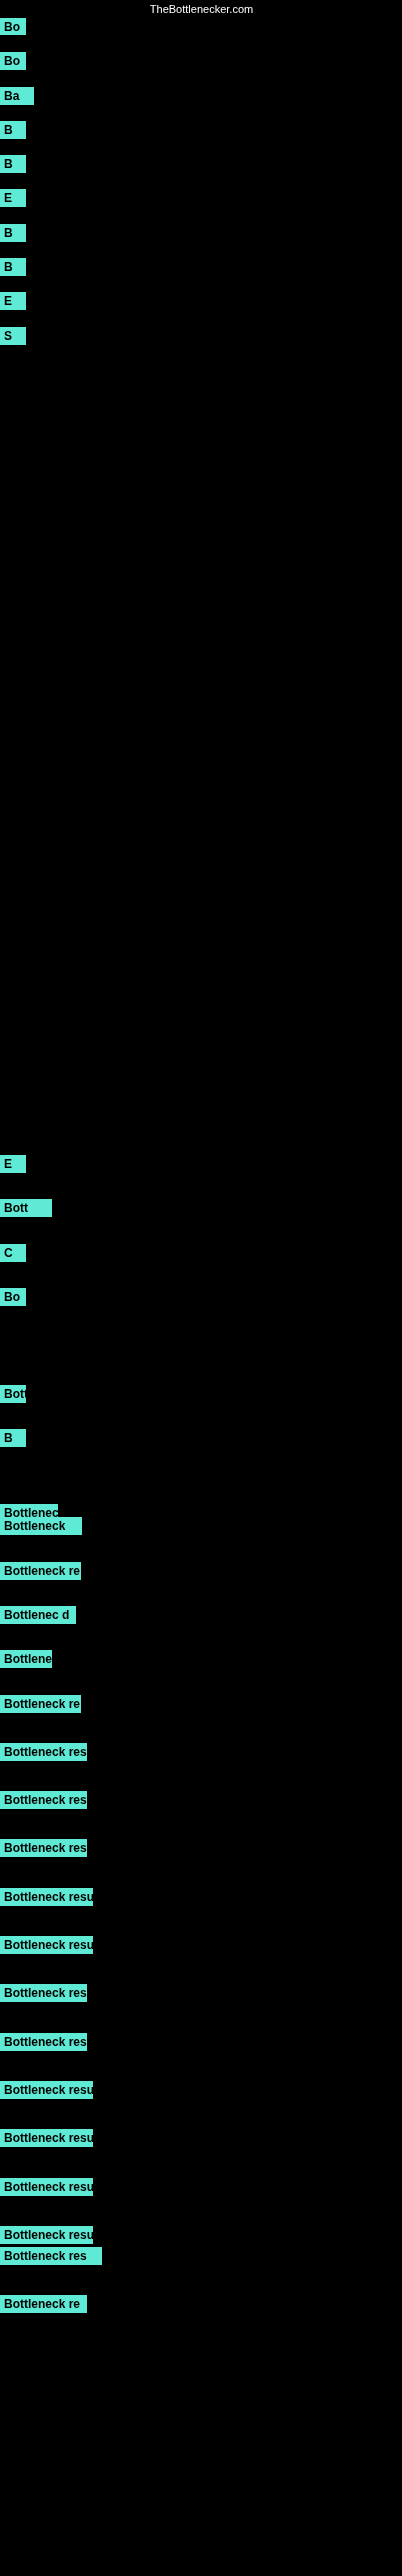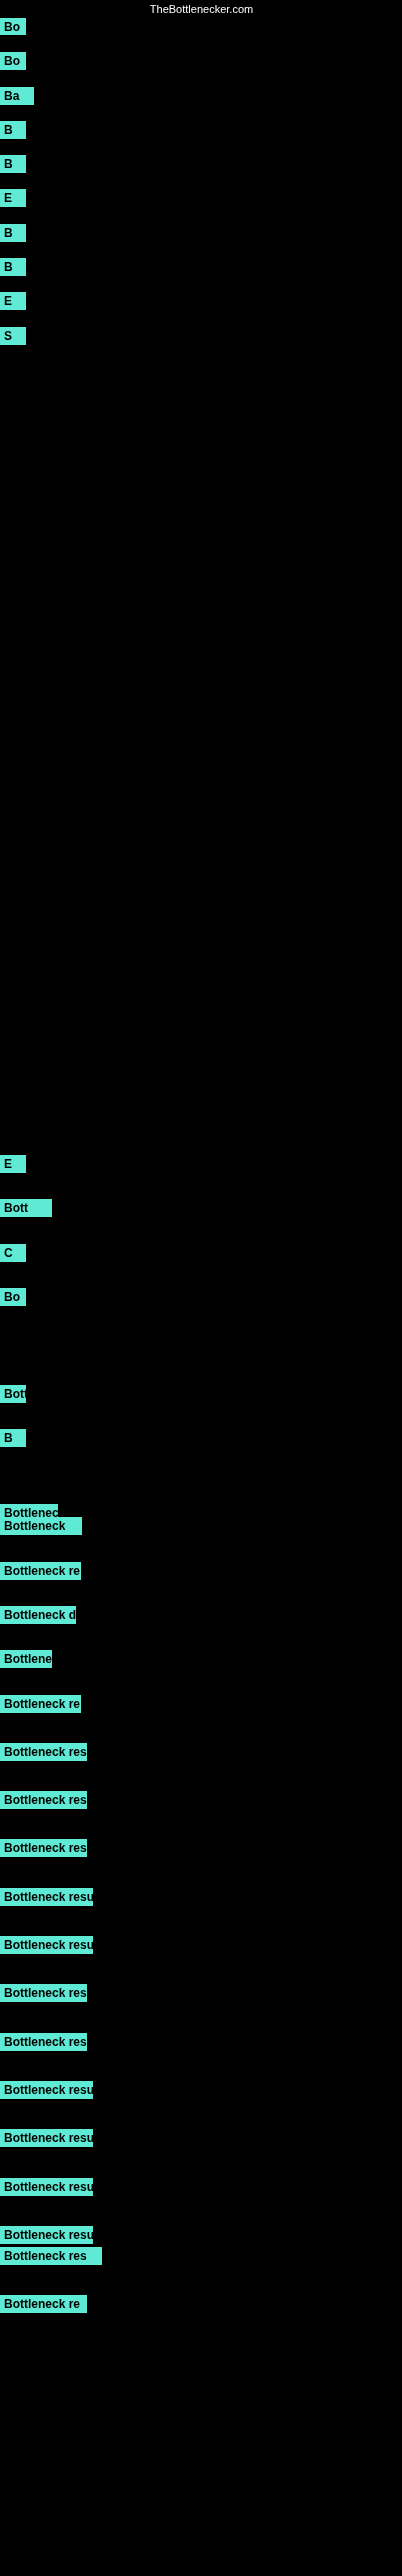--- a/index.html
+++ b/index.html
@@ -59,21 +59,21 @@
     <button class="orange-btn" style="top: 327px; left: 0px; width: 22.5px;">S</button>
     <button class="orange-btn" style="top: 1155px; left: 0px; width: 22.5px;">E</button>
     <button class="orange-btn" style="top: 1199px; left: 0px; width: 52px;">Bott</button>
     <button class="orange-btn" style="top: 1244px; left: 0px; width: 22.5px;">C</button>
     <button class="orange-btn" style="top: 1288px; left: 0px; width: 26px;">Bo</button>
     <button class="orange-btn" style="top: 1385px; left: 0px; width: 20px;">Bottle</button>
     <button class="orange-btn" style="top: 1429px; left: 0px; width: 22.5px;">B</button>
     <button class="orange-btn" style="top: 1504px; left: 0px; width: 58px;">Bottlenec</button>
     <button class="orange-btn" style="top: 1517px; left: 0px; width: 82px;">Bottleneck</button>
     <button class="orange-btn" style="top: 1562px; left: 0px; width: 81px;">Bottleneck re</button>
-    <button class="orange-btn" style="top: 1606px; left: 0px; width: 76px;">Bottleneck d</button>
+    <button class="orange-btn" style="top: 1606px; left: 0px; width: 76px;">Bottlenec d</button>
     <button class="orange-btn" style="top: 1650px; left: 0px; width: 52px;">Bottlene</button>
     <button class="orange-btn" style="top: 1695px; left: 0px; width: 81px;">Bottleneck re</button>
     <button class="orange-btn" style="top: 1743px; left: 0px; width: 87px;">Bottleneck res</button>
     <button class="orange-btn" style="top: 1791px; left: 0px; width: 87px;">Bottleneck res</button>
     <button class="orange-btn" style="top: 1839px; left: 0px; width: 87px;">Bottleneck res</button>
     <button class="orange-btn" style="top: 1888px; left: 0px; width: 93px;">Bottleneck resu</button>
     <button class="orange-btn" style="top: 1936px; left: 0px; width: 93px;">Bottleneck resu</button>
     <button class="orange-btn" style="top: 1984px; left: 0px; width: 87px;">Bottleneck res</button>
     <button class="orange-btn" style="top: 2033px; left: 0px; width: 87px;">Bottleneck res</button>
     <button class="orange-btn" style="top: 2081px; left: 0px; width: 93px;">Bottleneck resu</button>

